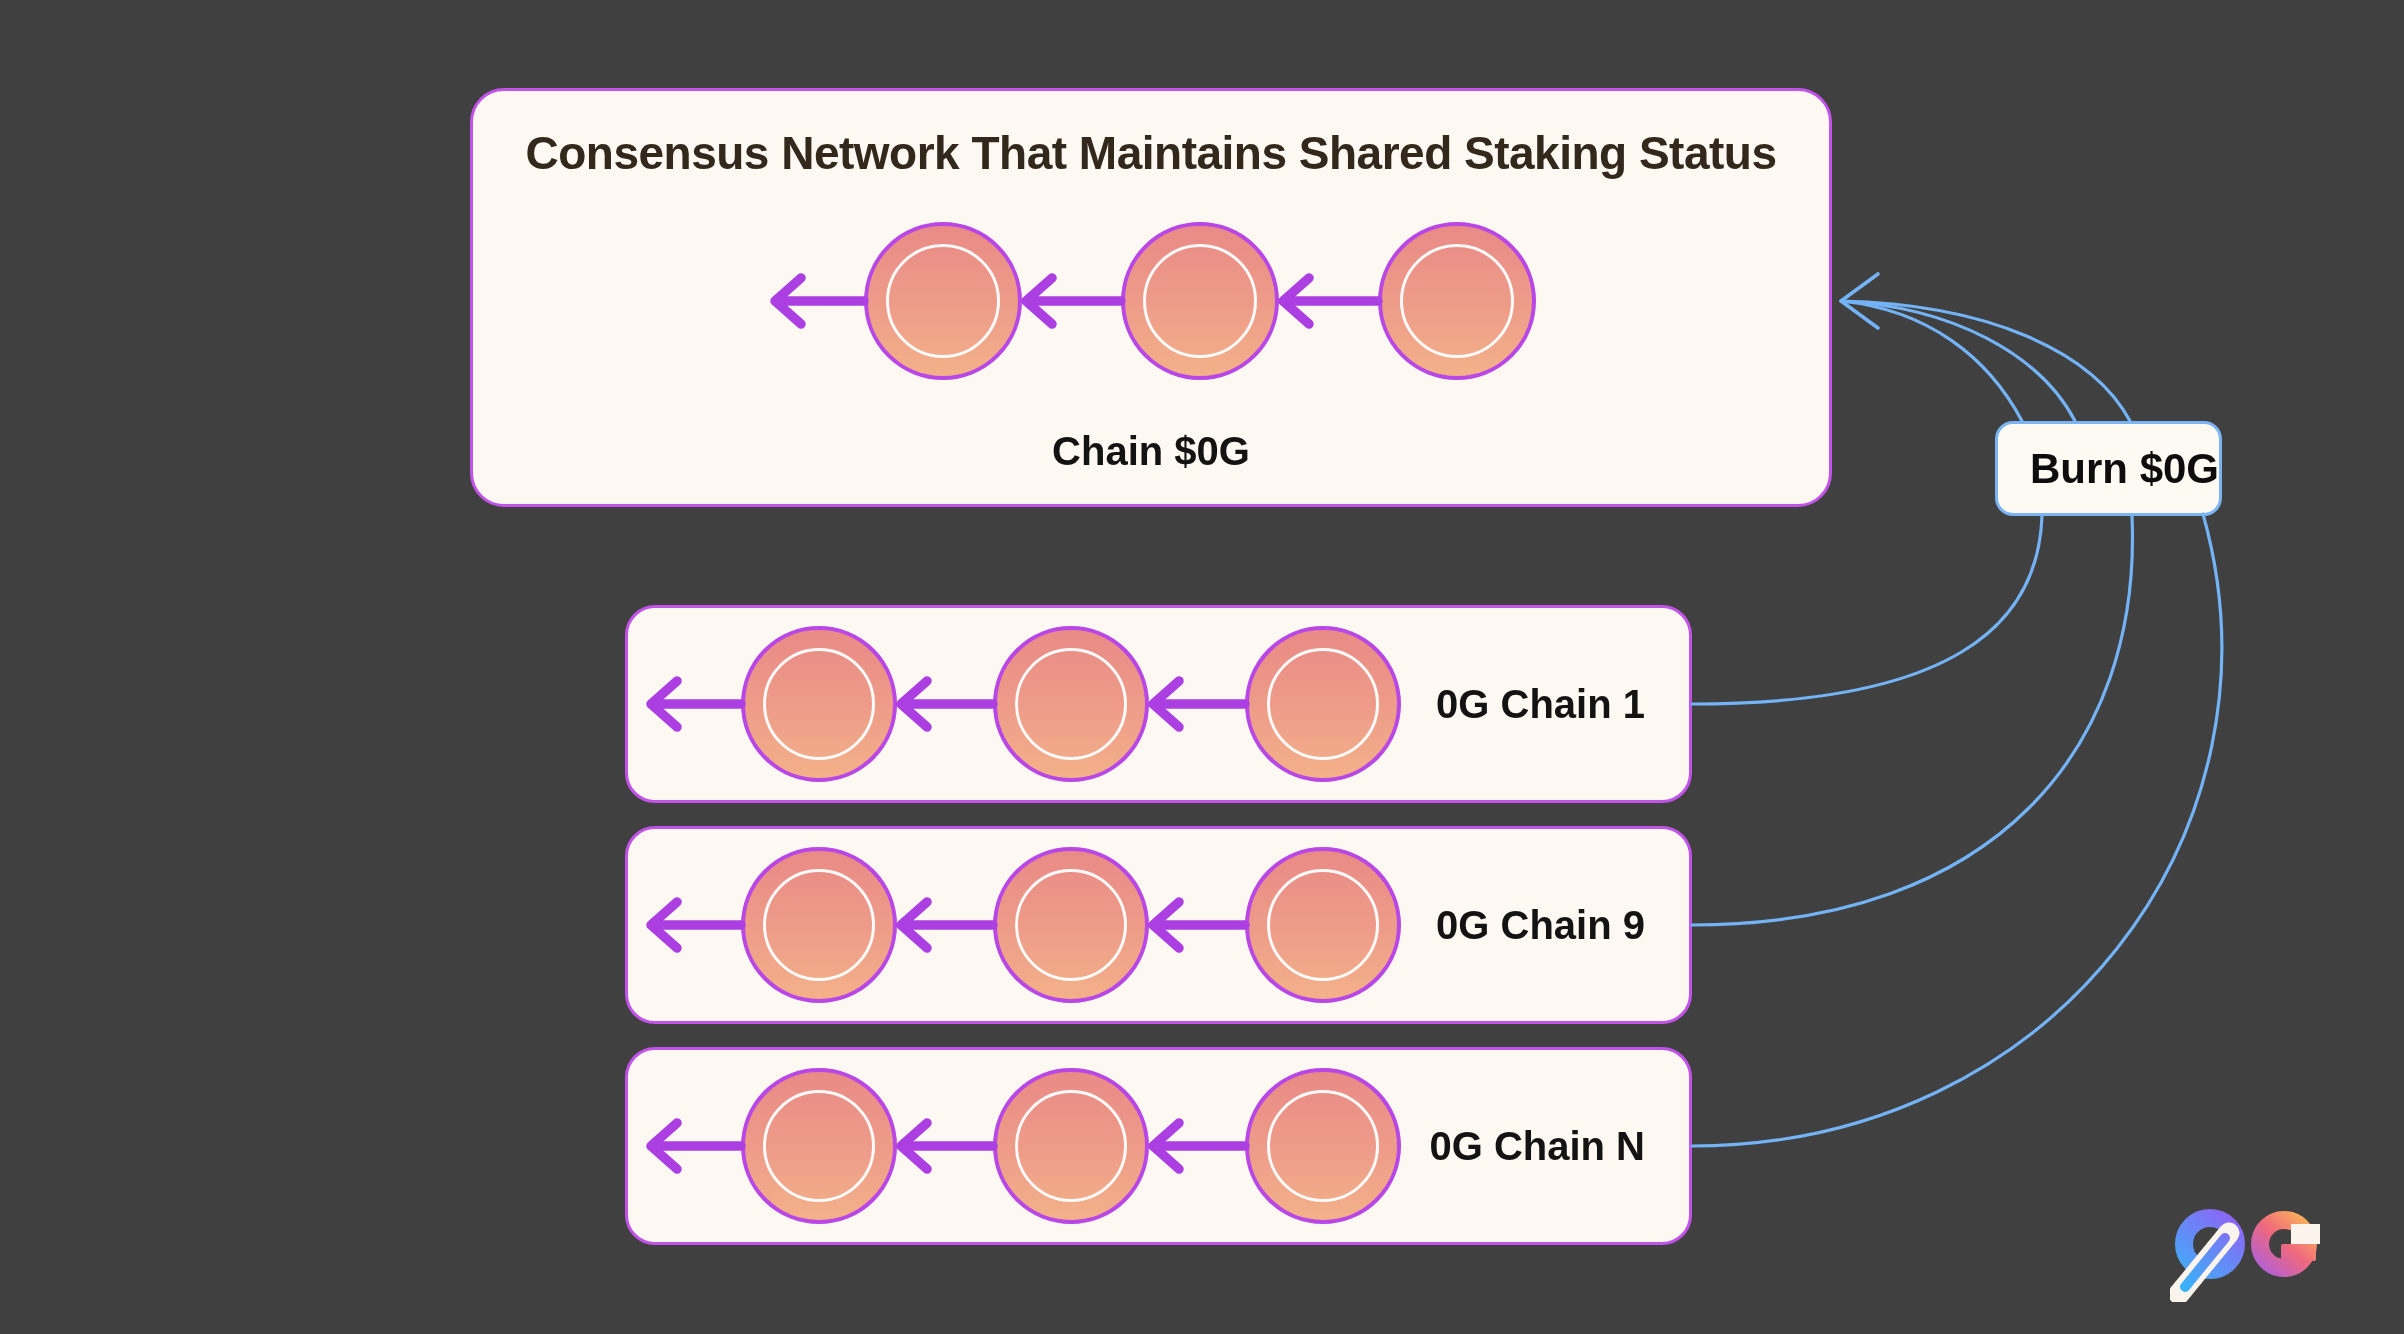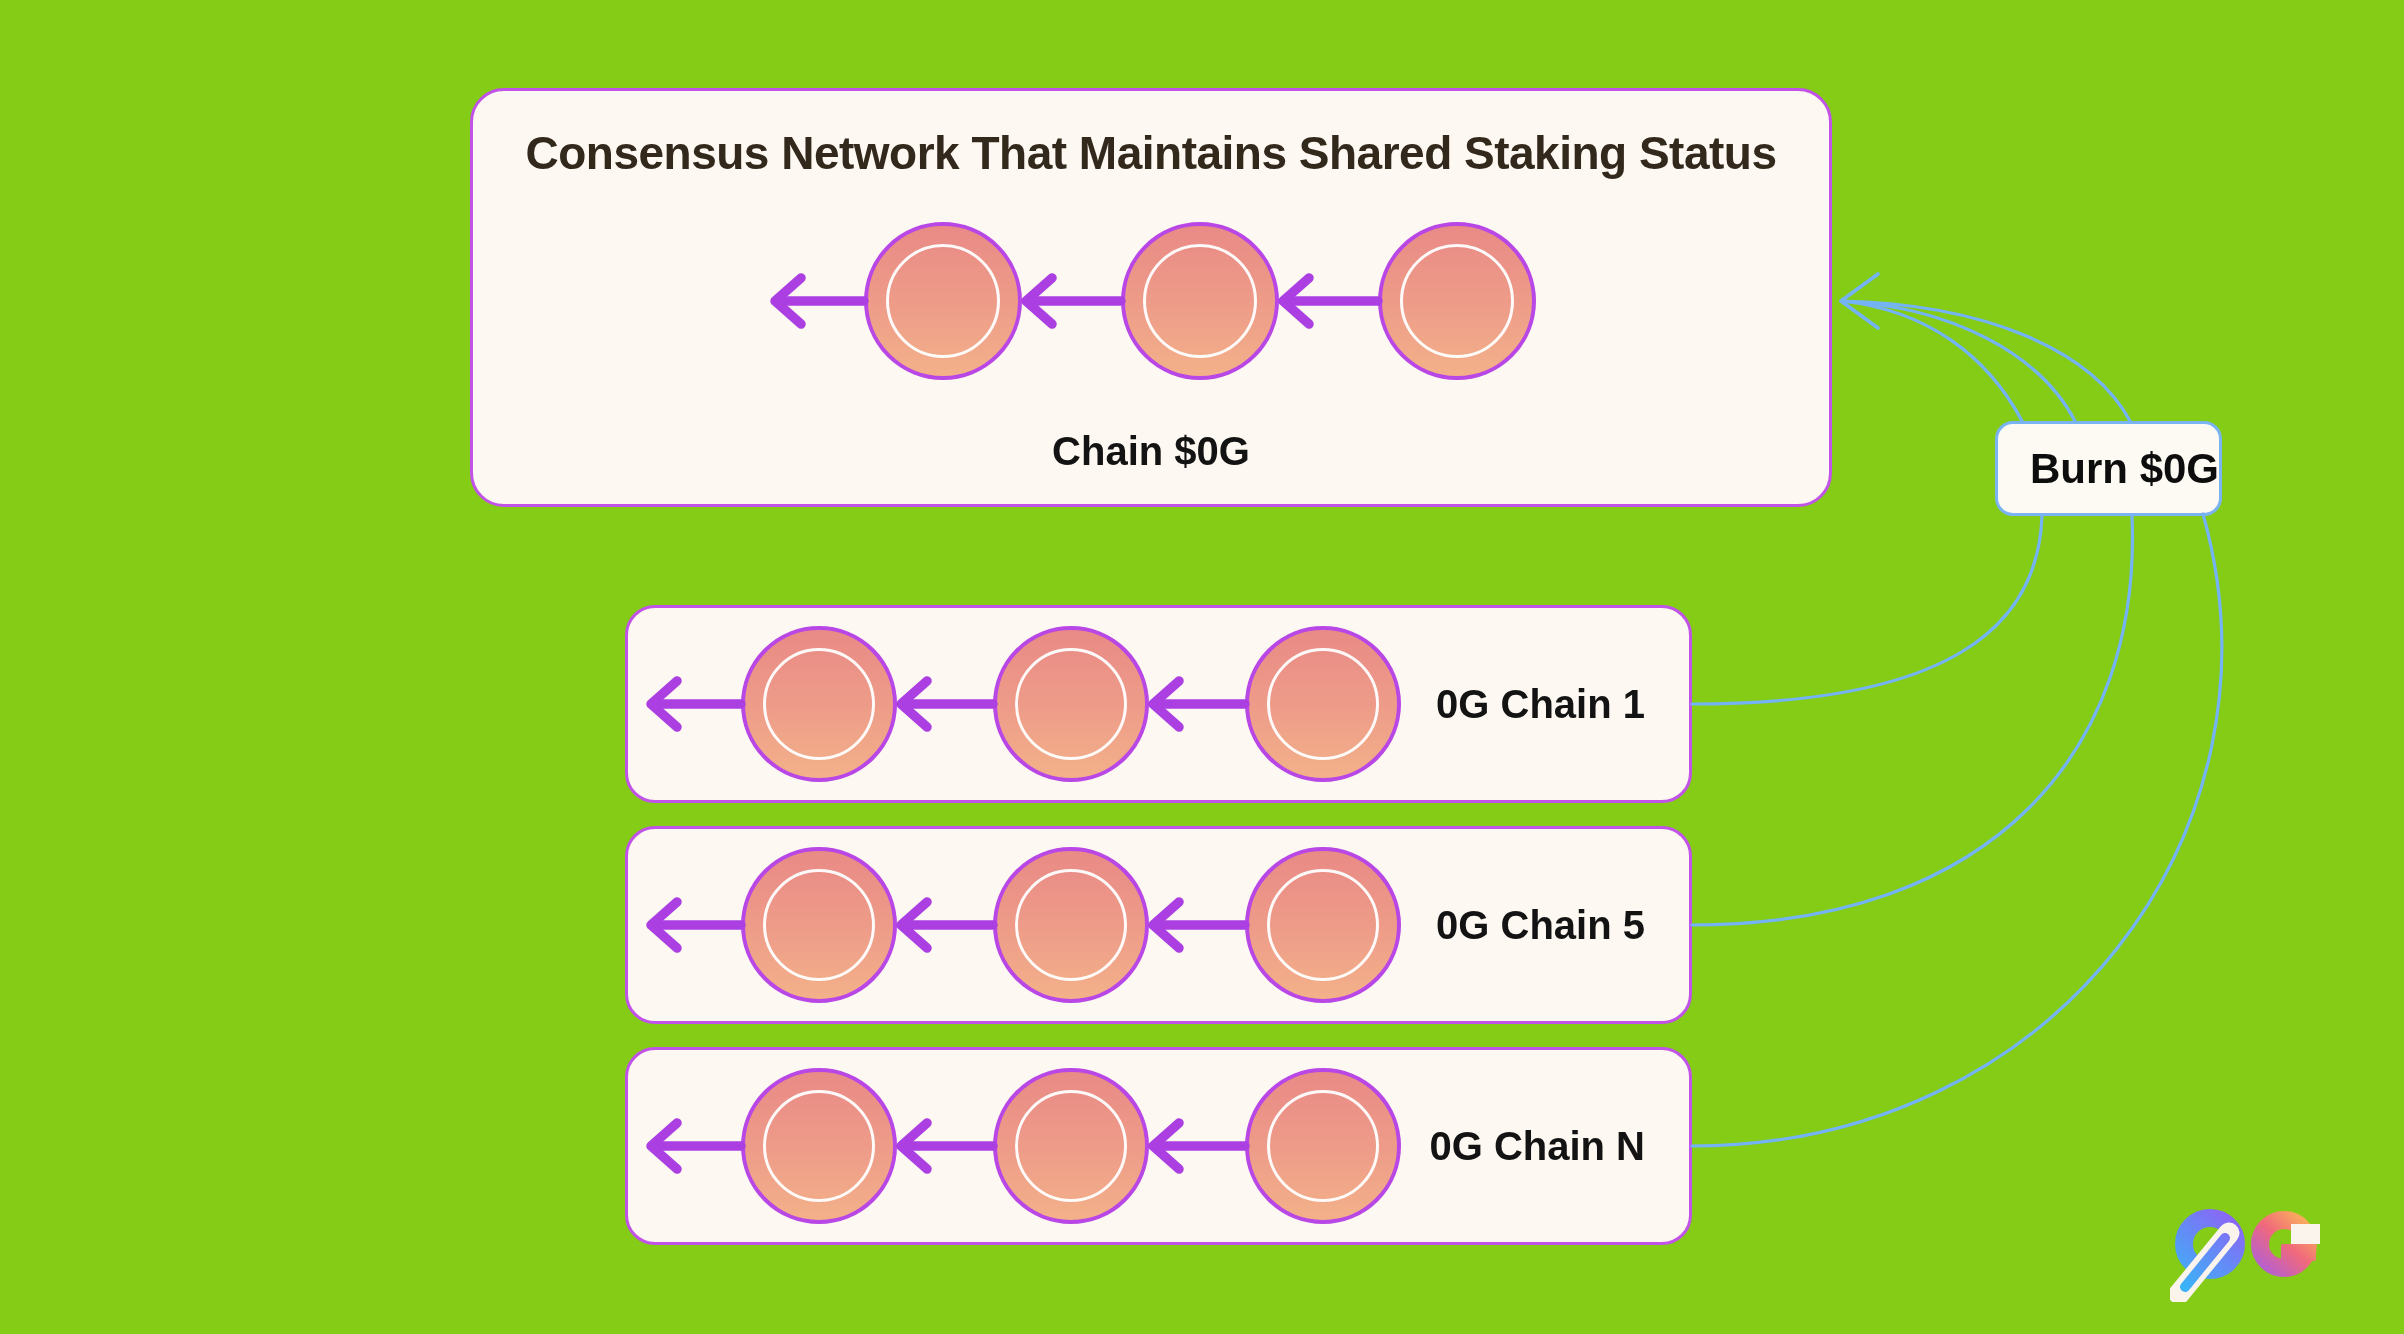--- a/index.html
+++ b/index.html
@@ -1,19 +1,19 @@
 <!DOCTYPE html>
 <html><head>
 <meta charset="utf-8">
 <style>
   html,body{margin:0;padding:0;background:#faf4ec;}
   .canvas{
     position:relative;
     width:2404px;height:1334px;
-    background:#84cc16;
+    background:#404040;
     overflow:hidden;
     font-family:"Liberation Sans","DejaVu Sans",sans-serif;
   }
   .box{position:absolute;box-sizing:border-box;background:#fdf8f1;}
   .consensus-box{
     left:470px;top:88px;width:1362px;height:419px;
     border:3.5px solid #c253e8;border-radius:34px;
   }
   .consensus-title{
     position:absolute;left:0;right:0;top:36px;
@@ -65,21 +65,21 @@
 
   <div class="box consensus-box">
     <div class="consensus-title">Consensus Network That Maintains Shared Staking Status</div>
     <div class="stake-label">Chain $0G</div>
   </div>
 
   <div class="box chain-box c1">
     <div class="chain-label">0G Chain 1</div>
   </div>
   <div class="box chain-box c2">
-    <div class="chain-label">0G Chain 5</div>
+    <div class="chain-label">0G Chain 9</div>
   </div>
   <div class="box chain-box cN">
     <div class="chain-label">0G Chain N</div>
   </div>
 
   <div class="box burn-box">
     <span class="burn-label">Burn $0G</span>
   </div>
 
   <div class="node big" style="left:864px;top:222px;"></div>

